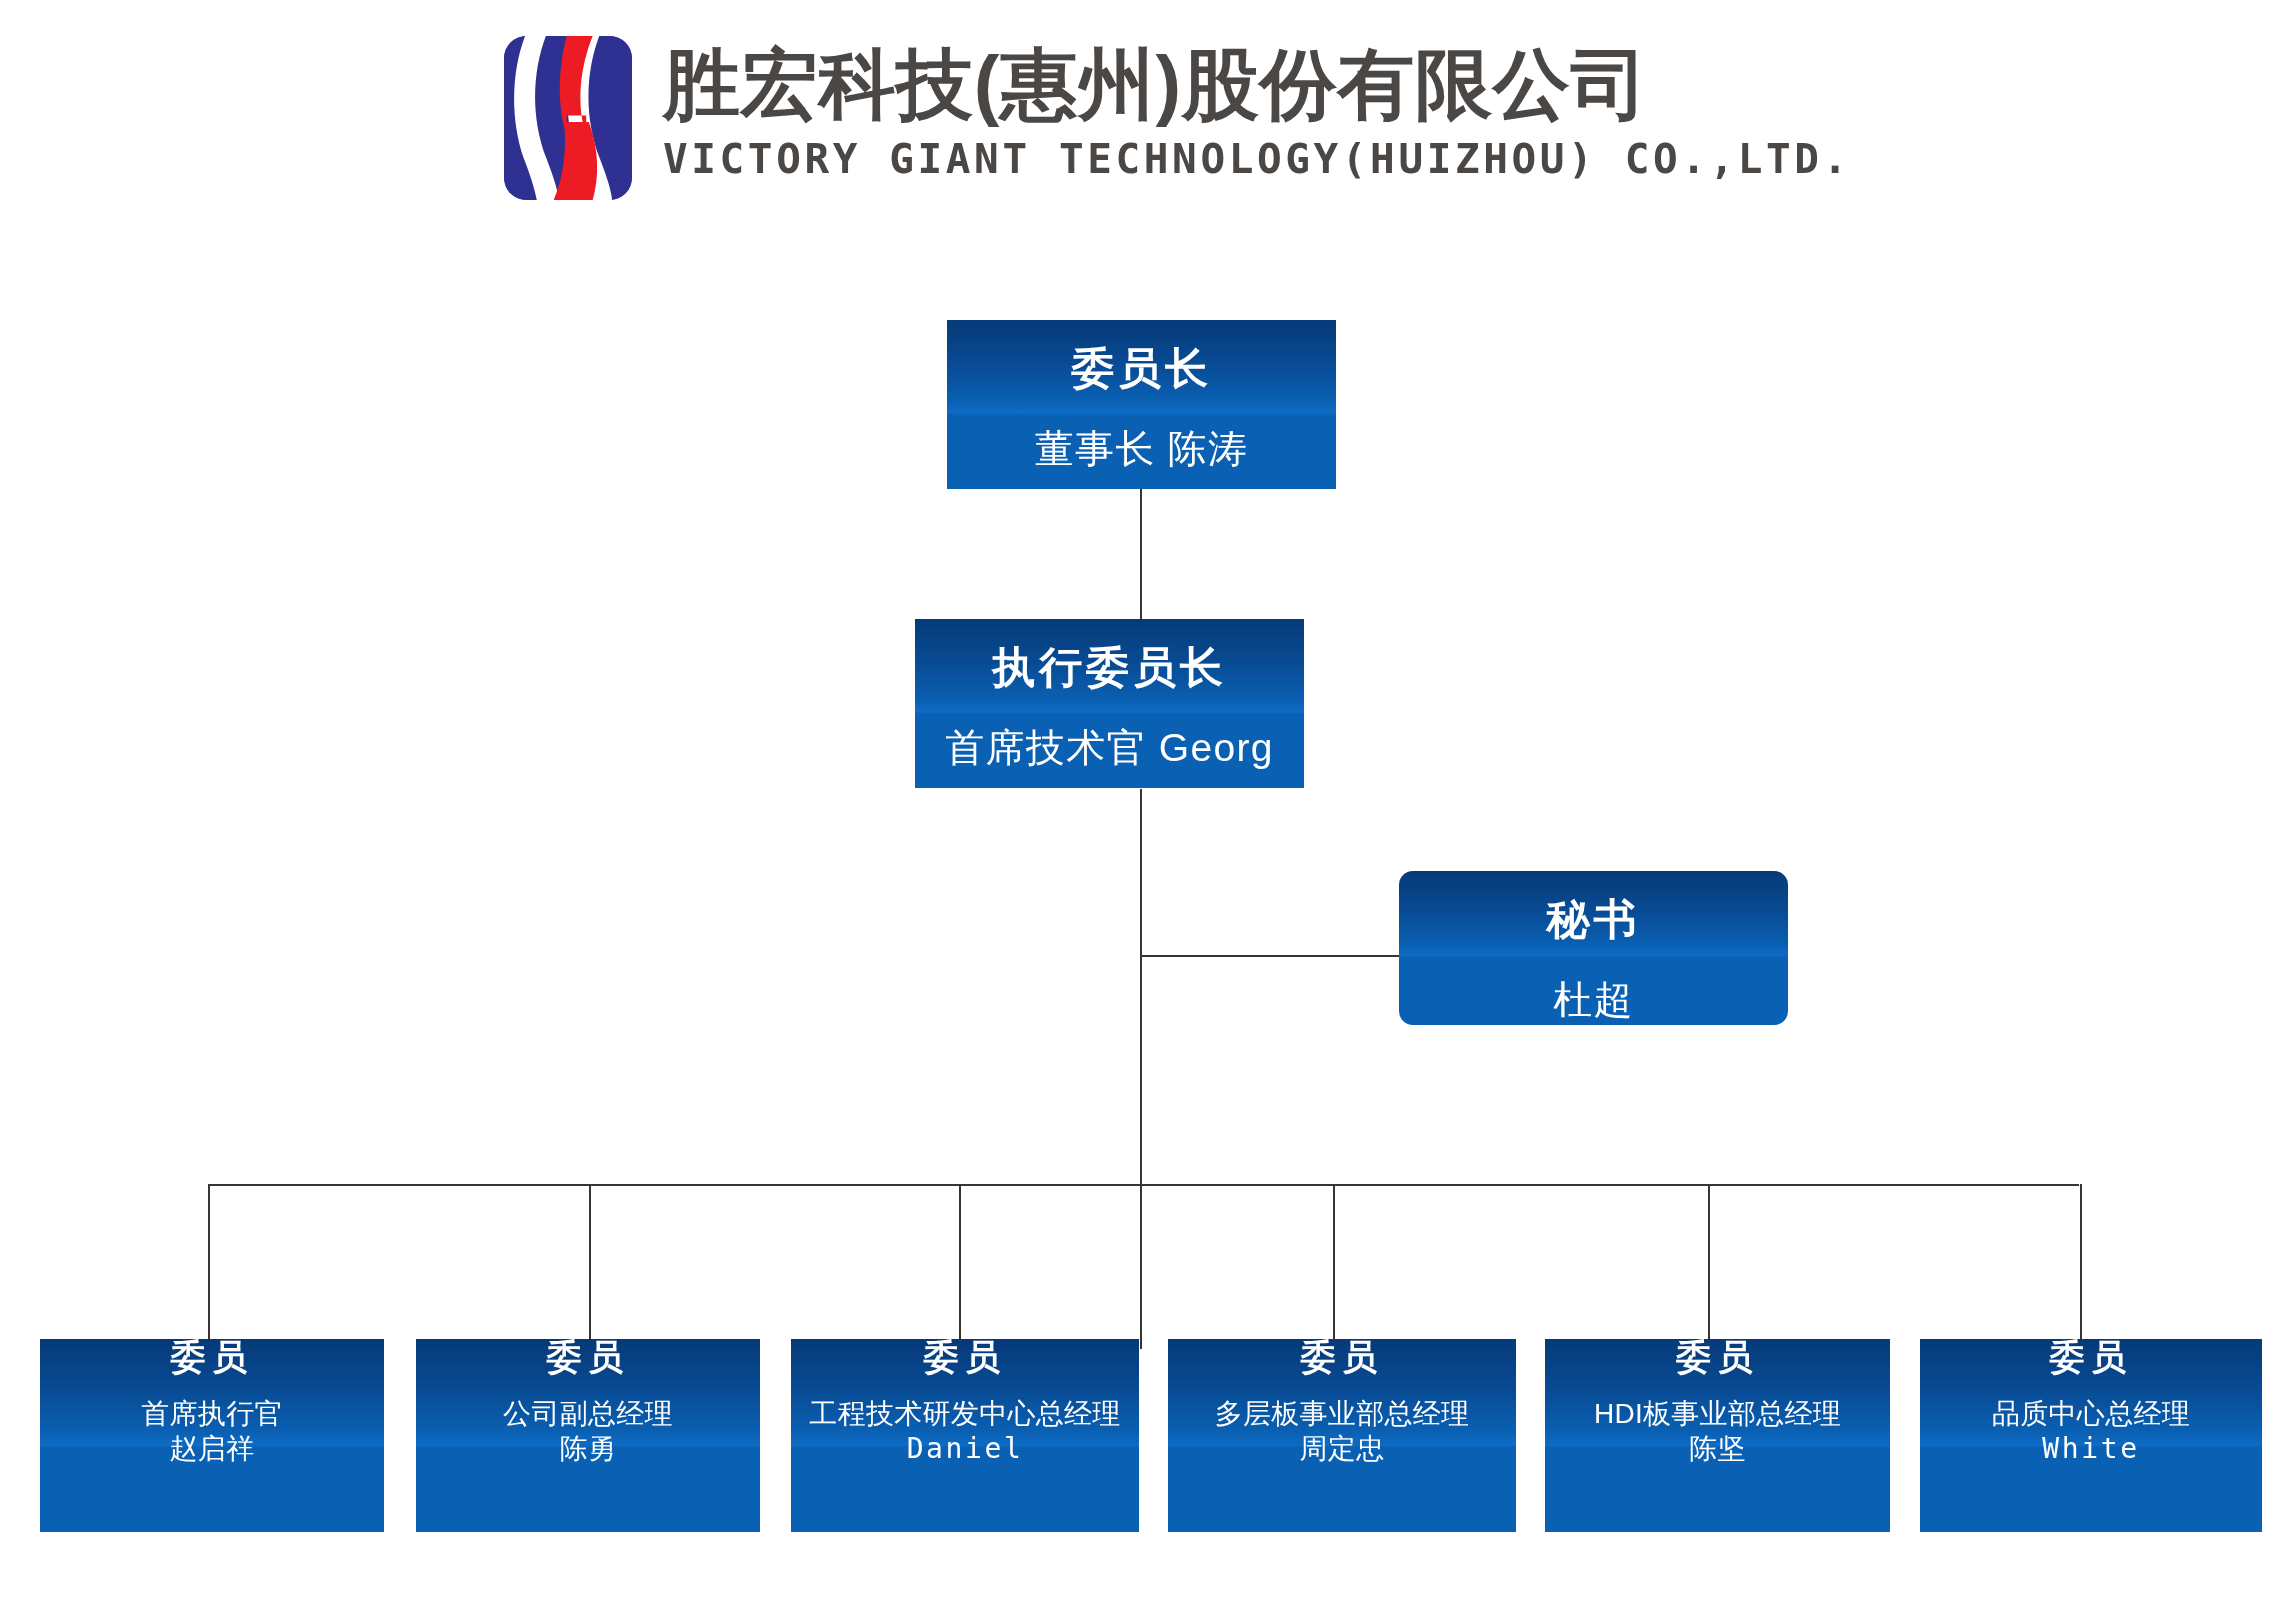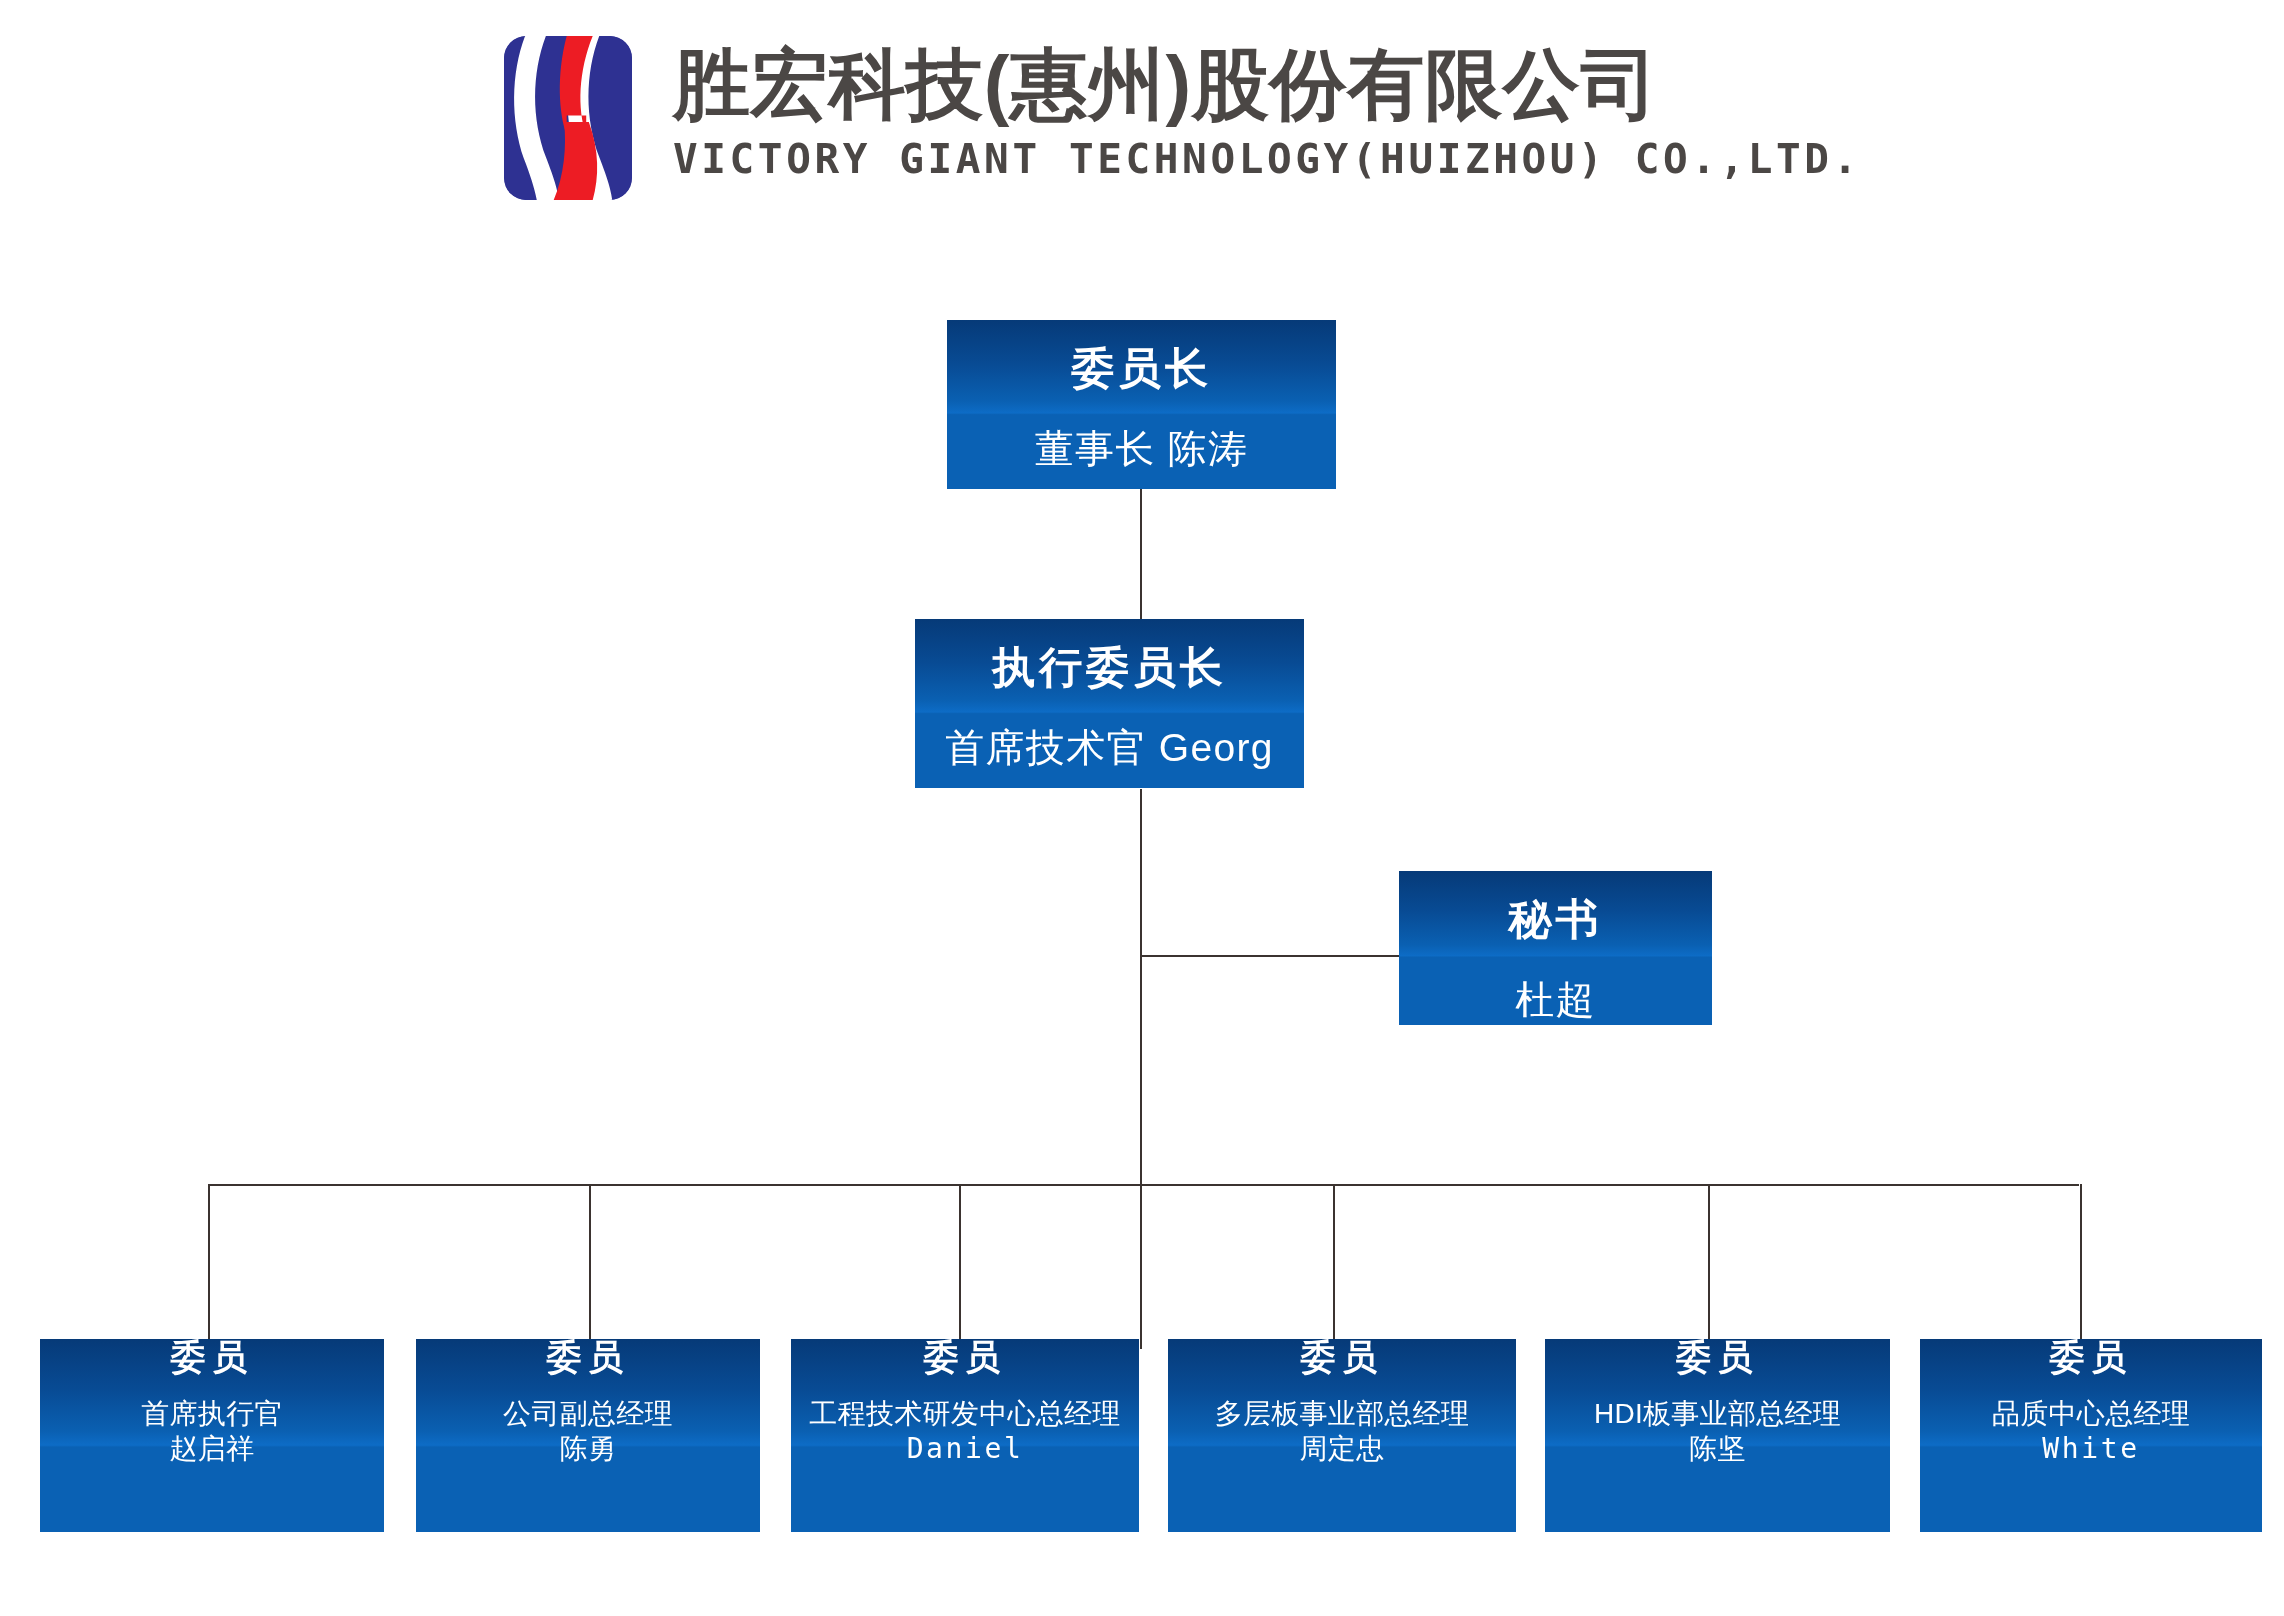--- a/index.html
+++ b/index.html
@@ -19,21 +19,21 @@
     overflow: hidden;
   }
 
   
   #header {
     position: absolute;
     left: 456px;
     top: 36px;
     display: flex;
     align-items: flex-start;
-    gap: 41px;
+    gap: 31px;
     padding-left: 48px;
   }
   #logo-mark {
     position: relative;
     width: 128px;
     height: 164px;
     border-radius: 22px;
     background: #2e3192;
     overflow: hidden;
     flex: 0 0 auto;
@@ -163,21 +163,21 @@
   <div class="node node-lg" style="left:947px; top:320px; width:389px; height:169px;">
     <div class="title">委员长</div>
     <div class="sub">董事长 陈涛</div>
   </div>
 
   <div class="node node-lg" style="left:915px; top:619px; width:389px; height:169px;">
     <div class="title">执行委员长</div>
     <div class="sub">首席技术官 Georg</div>
   </div>
 
-  <div class="node node-lg" style="left:1399px; top:871px; width:313px; height:154px;">
+  <div class="node node-lg" style="left:1399px; top:871px; width:389px; height:154px;border-radius:14px;">
     <div class="title">秘书</div>
     <div class="sub">杜超</div>
   </div>
 
   <div class="node node-sm" style="left:40px; top:1339px; width:344px; height:193px;">
     <div class="title">委员</div>
     <div class="sub">
       <span class="rl" style="display: block;">首席执行官</span>
       <span class="nm">赵启祥</span>
     </div>

